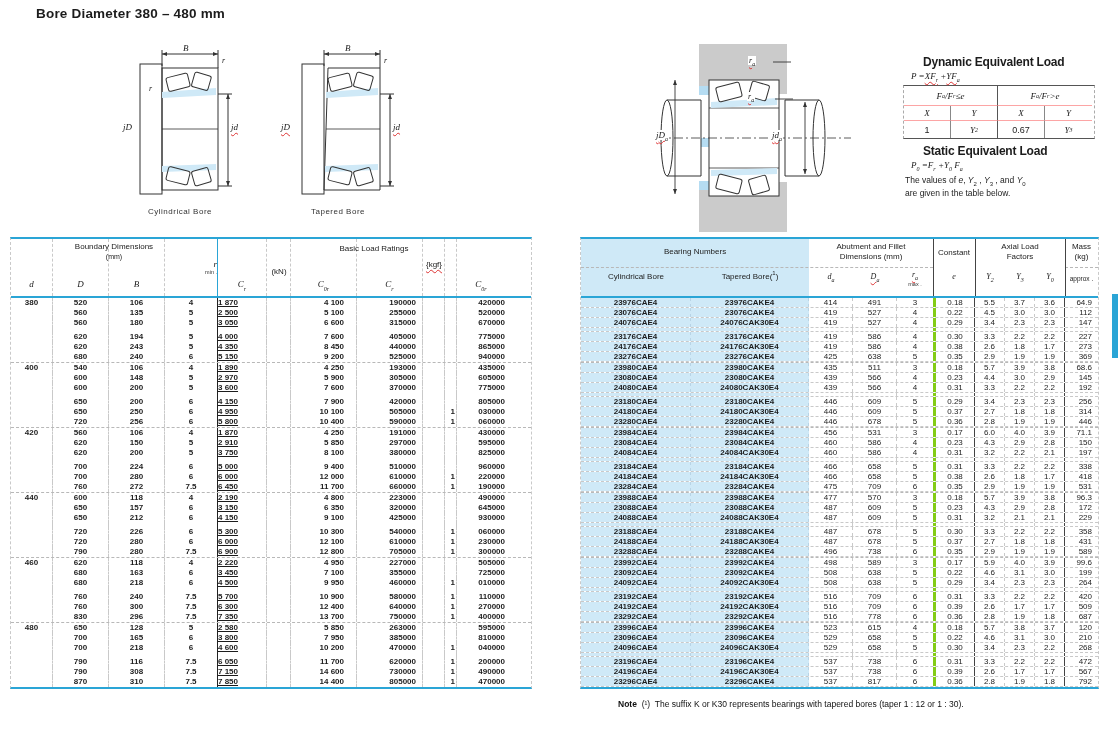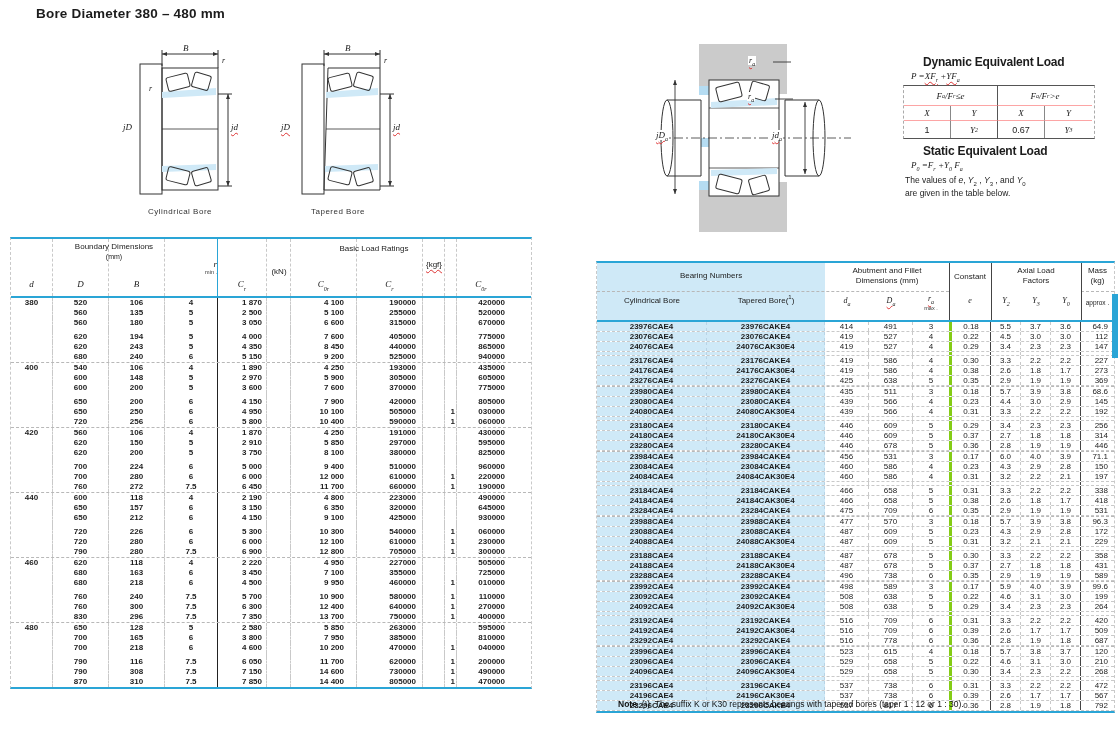--- a/index.html
+++ b/index.html
@@ -44,33 +44,33 @@
   .gap>div{color:transparent;}
   
   #ltable{left:10px;width:520px;}
   .lgrid{display:grid;grid-template-columns:42px 56px 56px 52px 50px 24px 66px 66px 22px 12px 74px;box-sizing:border-box;}
   .lrow{height:10px;font-size:8px;font-weight:bold;line-height:10px;}
   .lrow>div,.lhcell{box-sizing:border-box;border-right:1px dashed var(--dash);}
   .lrow>div:nth-child(4){border-right:none;}
   .lrow>div:nth-child(5){border-left:1px solid #222;}
   .lrow>div:last-child{border-right:none;}
   .lc{text-align:center;}
-  .lr1{text-align:right;padding-right:4px;}
+  .lr1{text-align:left;padding-right:4px;text-decoration:underline;}
   .lr2{text-align:right;padding-right:12px;}
   .lr3{text-align:right;padding-right:6px;}
   .lmil{text-align:right;padding-right:1px;}
   .lrest{text-align:right;padding-right:26px;}
   #lhead .lgrid{height:57px;}
   .lhcell{display:flex;align-items:flex-end;justify-content:center;padding-bottom:7px;font-size:9px;}
   .lhcell:nth-child(4){border-right:none;flex-direction:column;padding-bottom:2px;}
   .lhcell:nth-child(5){border-left:1px solid var(--blue);}
   .lhcell:last-child{border-right:none;padding-right:26px;}
   .minlbl{font-size:5.5px;font-family:"Liberation Sans",sans-serif;font-style:normal;color:#333;}
   
-  #rtable{left:596px;width:517px;margin-top:24px;}
+  #rtable{left:580px;width:517px;}
   .rgrid{display:grid;grid-template-columns:110px 118px 44px 44px 36px 42px 30px 30px 30px 33px;box-sizing:border-box;}
   .rrow{height:10px;font-size:8px;line-height:9px;border-bottom:1px dashed var(--dash);box-sizing:border-box;}
   .rrow>div{box-sizing:border-box;display:block;}
   .rb{background:var(--lblue);font-weight:bold;text-align:center;border-right:1px dashed #b8d4e6;}
   .rn{text-align:center;border-right:1px dashed var(--dash);}
   .rrow>div:nth-child(5){border-right:none;}
   .re{border-left:3px solid #84cc16;border-right:1px solid #444;text-align:center;}
   .ry{text-align:center;border-right:1px dashed var(--dash);}
   .ry0{text-align:center;border-right:1px solid #444;}
   .rm{text-align:right;padding-right:6px;}

